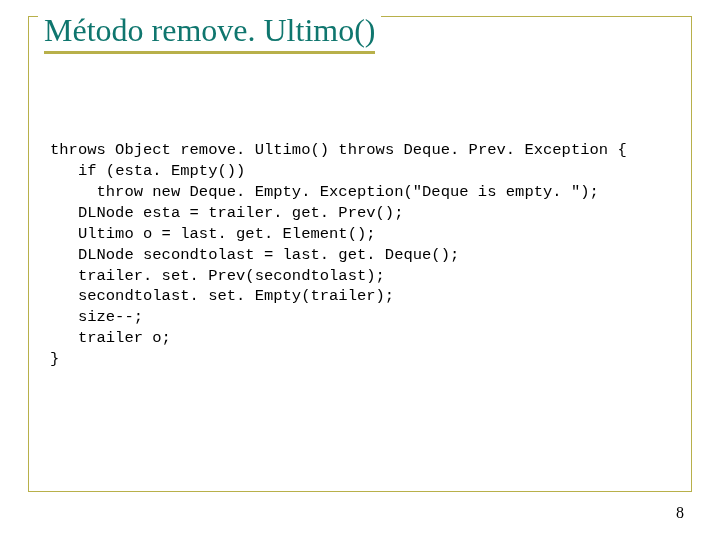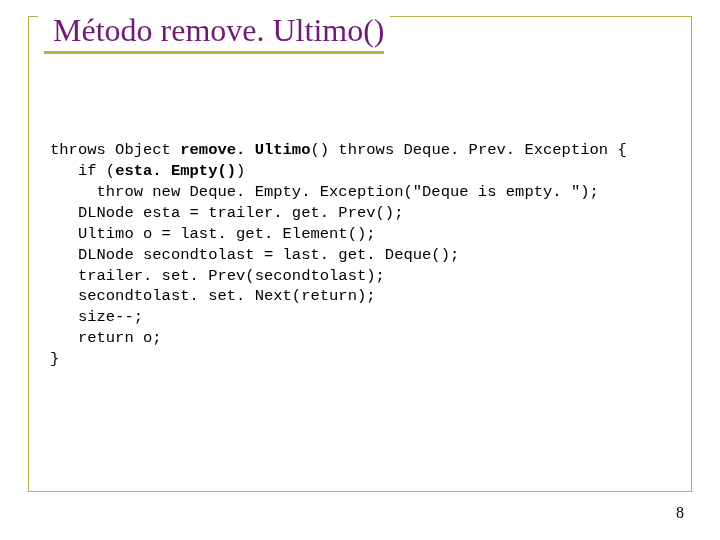--- a/index.html
+++ b/index.html
@@ -29,22 +29,21 @@
   .title-wrap {
     position: absolute;
     left: 38px;
     top: 12px;
     background: #fff;
     padding: 0 6px 6px 6px;
   }
   .title {
     font-size: 32px;
     font-weight: normal;
-    color: #701a75;
-    margin-left: 9px;
+    color: #0f766e;
   }
   .title-underline {
     height: 3px;
     background: #b8b04a;
     margin-top: 2px;
     width: 100%;
   }
   .code-block {
     position: absolute;
     left: 50px;
@@ -57,39 +56,39 @@
     white-space: pre;
   }
   .page-num {
     position: absolute;
     right: 36px;
     bottom: 18px;
     font-family: "Times New Roman", Times, serif;
     font-size: 16px;
     color: #000;
   }
-  .bold { font-weight: bold; margin-top: 8px; }
+  .bold { font-weight: normal; margin-top: 8px; }
 </style>
 </head>
 <body>
 
 <div class="slide">
   <div class="frame"></div>
 
   <div class="title-wrap">
     <div class="title">Método remove. Ultimo()</div>
     <div class="title-underline"></div>
   </div>
 
   <div class="code-block"><span>throws Object </span><span class="bold">remove. Ultimo</span><span>() throws Deque. Prev. Exception {</span>
 <span>   if (</span><span class="bold">esta. Empty()</span><span>)</span>
 <span>     throw new Deque. Empty. Exception("Deque is empty. ");</span>
 <span>   DLNode esta = trailer. get. Prev();</span>
 <span>   Ultimo o = last. get. Element();</span>
 <span>   DLNode secondtolast = last. get. Deque();</span>
 <span>   trailer. set. Prev(secondtolast);</span>
-<span>   secondtolast. set. Next(return);</span>
+<span>   secondtolast. set. Empty(trailer);</span>
 <span>   size--;</span>
-<span>   return o;</span>
+<span>   trailer o;</span>
 <span>}</span></div>
 
   <div class="page-num">8</div>
 </div>
 
 </body></html>

